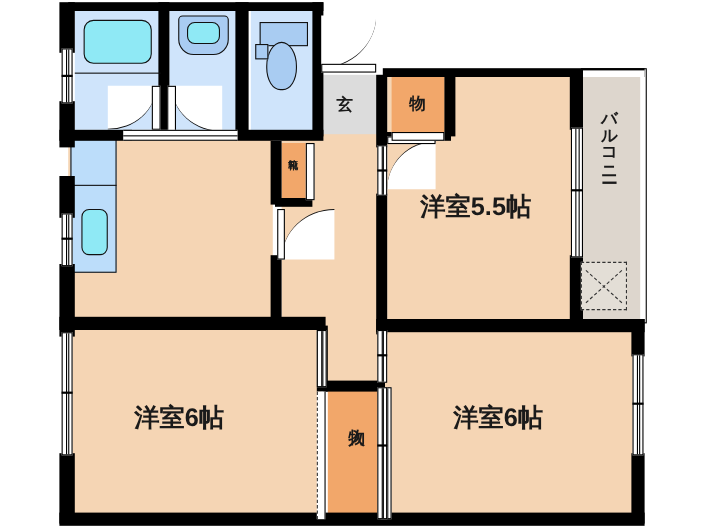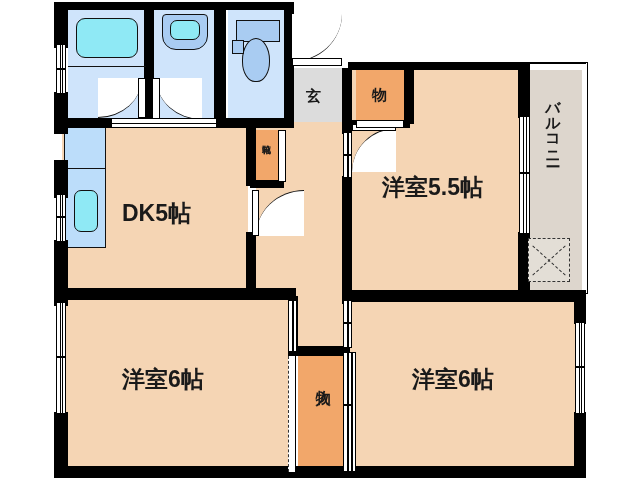--- a/index.html
+++ b/index.html
@@ -233,21 +233,20 @@
   <div class="winmark" style="left:343px; top:322px; width:9px; height:2px;"></div>
   <div class="win v" style="left:343px; top:352px; width:9px; height:120px;"></div>
   <div class="winmark" style="left:343px; top:404px; width:9px; height:2px;"></div>
 
   <div class="win v" style="left:519px; top:116px; width:11px; height:118px;"></div>
   <div class="winmark" style="left:519px; top:172px; width:11px; height:2px;"></div>
 
   <div class="win v" style="left:575px; top:322px; width:10px; height:92px;"></div>
   <div class="winmark" style="left:575px; top:366px; width:10px; height:2px;"></div>
 
-  <div class="label lbl-big" style="left:122px; top:202px;">DK5帖</div>
 
   <div class="label lbl-big" style="left:382px; top:176px;">洋室5.5帖</div>
 
   <div class="label lbl-big" style="left:122px; top:368px;">洋室6帖</div>
 
   <div class="label lbl-big" style="left:412px; top:368px;">洋室6帖</div>
 
   <div class="label lbl-mid vert" style="left:546px; top:90px;">バルコニー</div>
 
   <div class="label lbl-mid" style="left:306px; top:88px;">玄</div>

